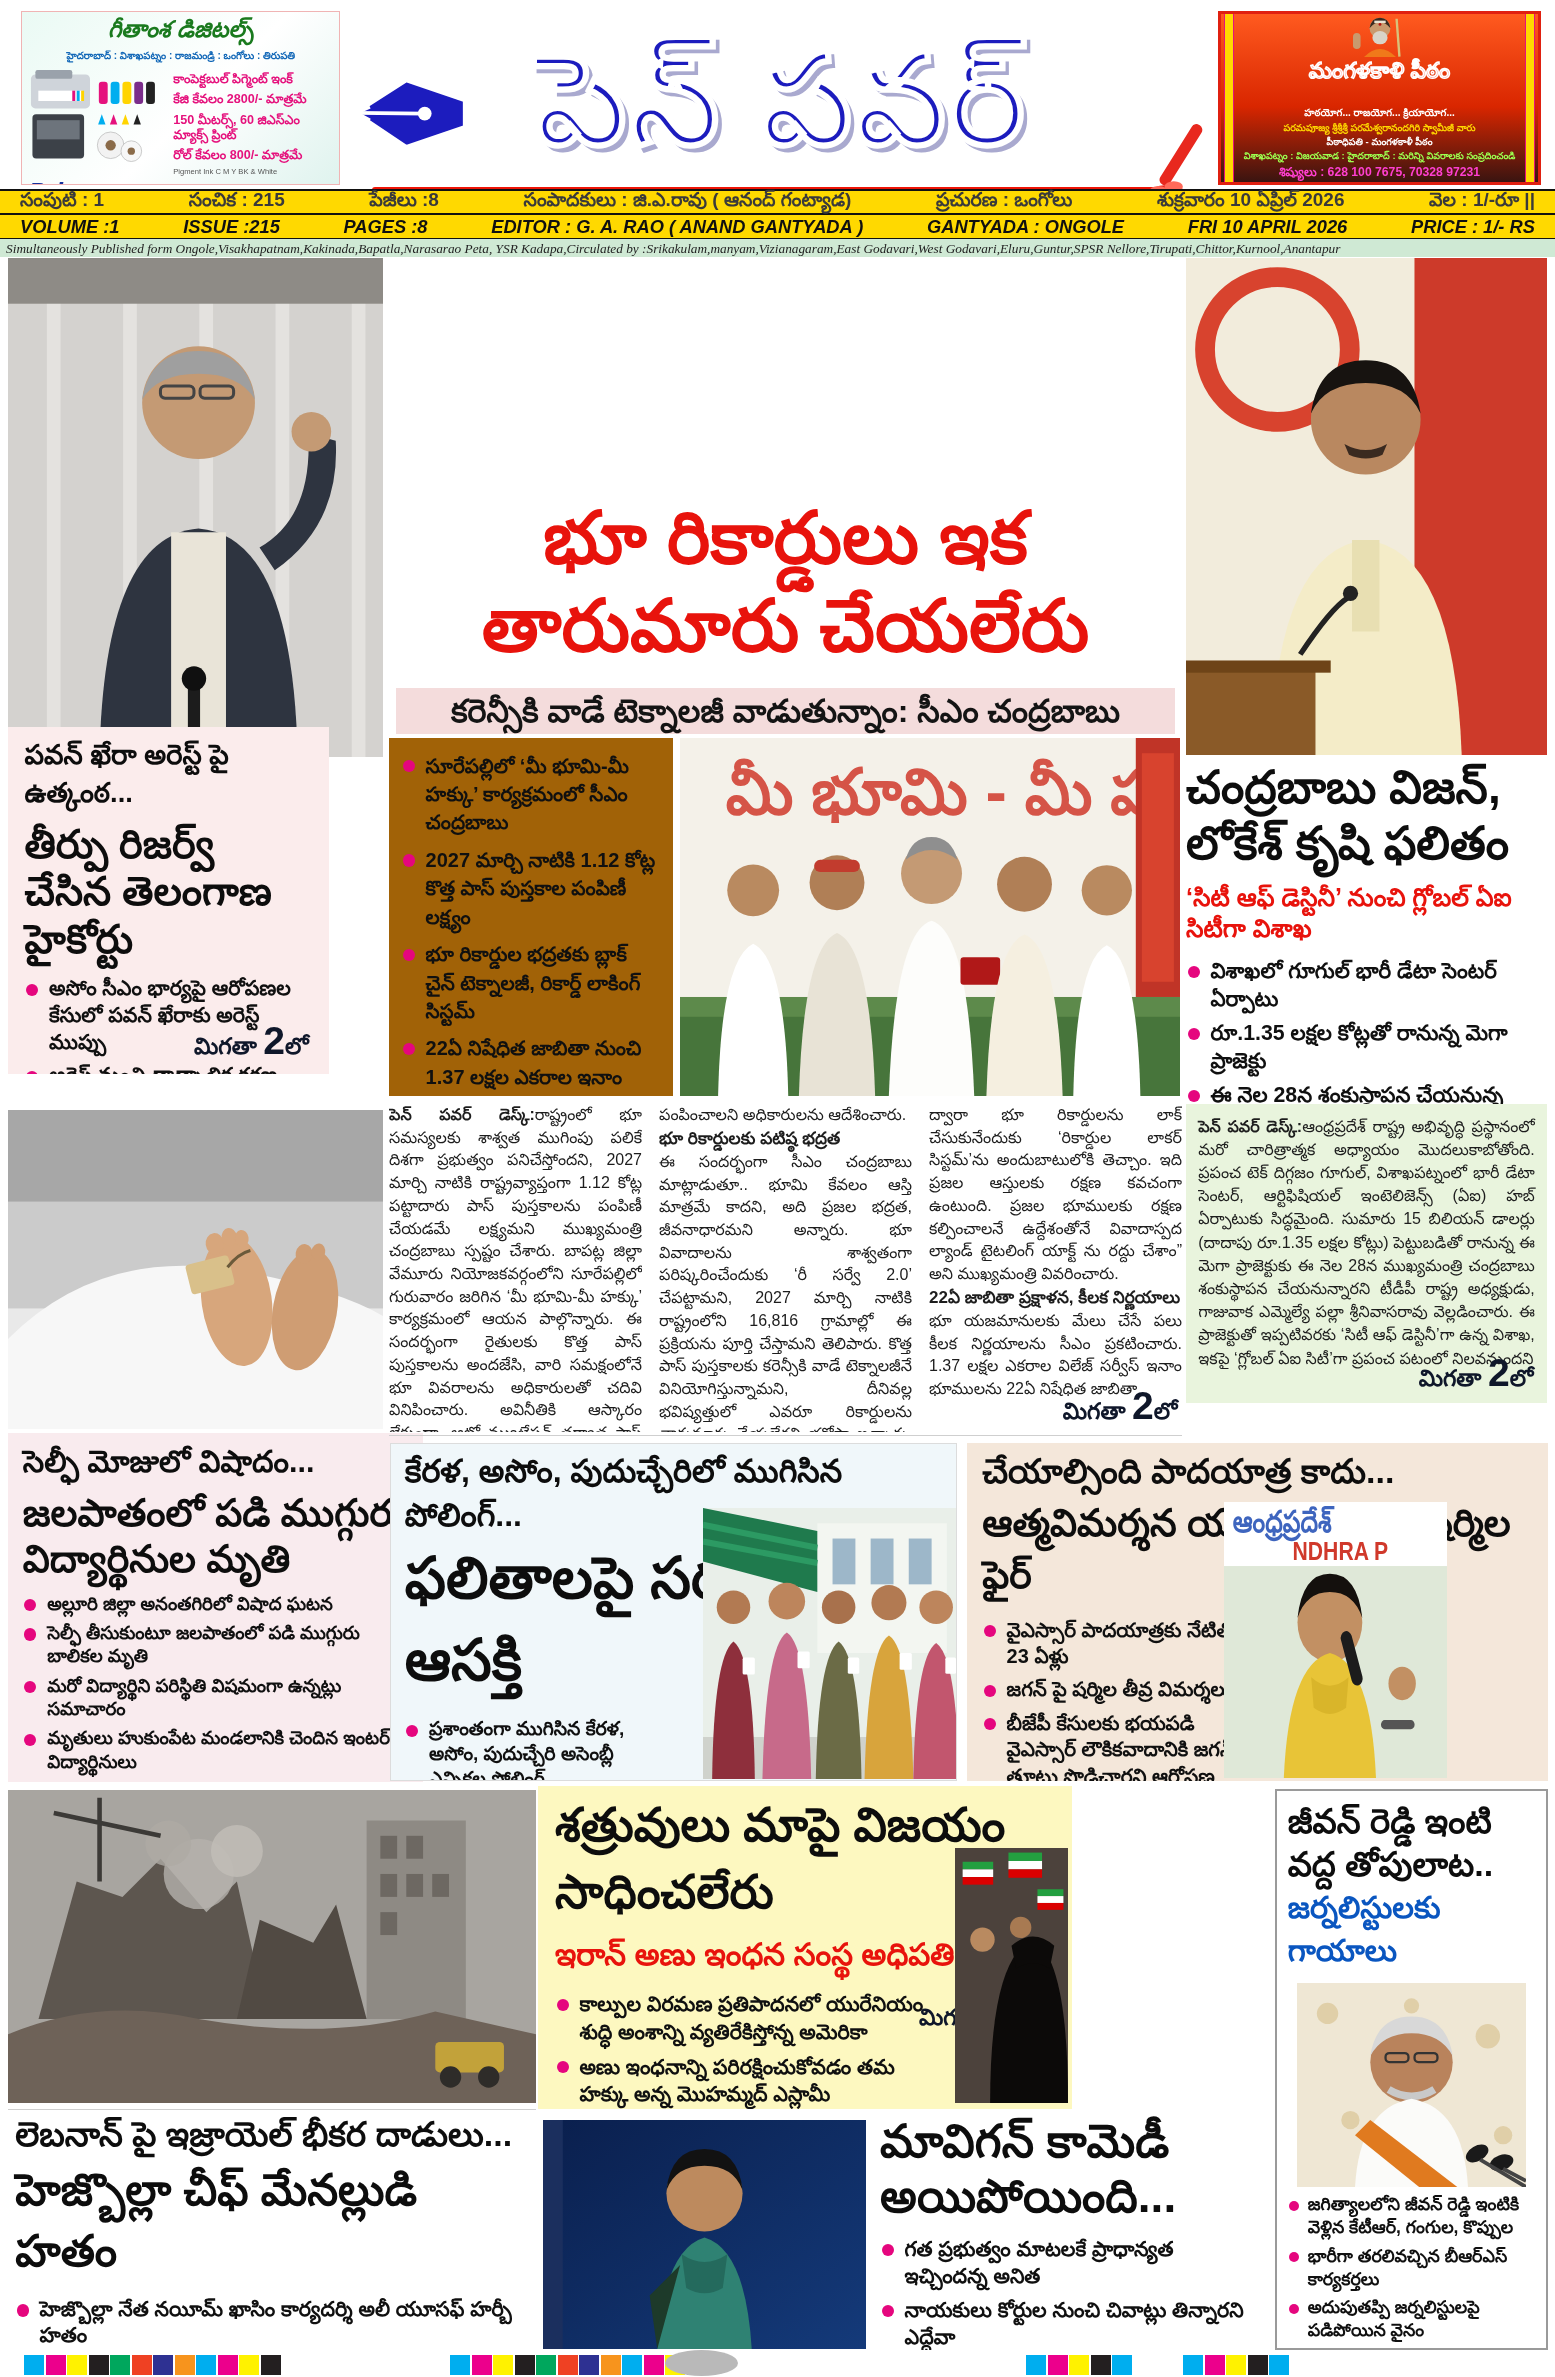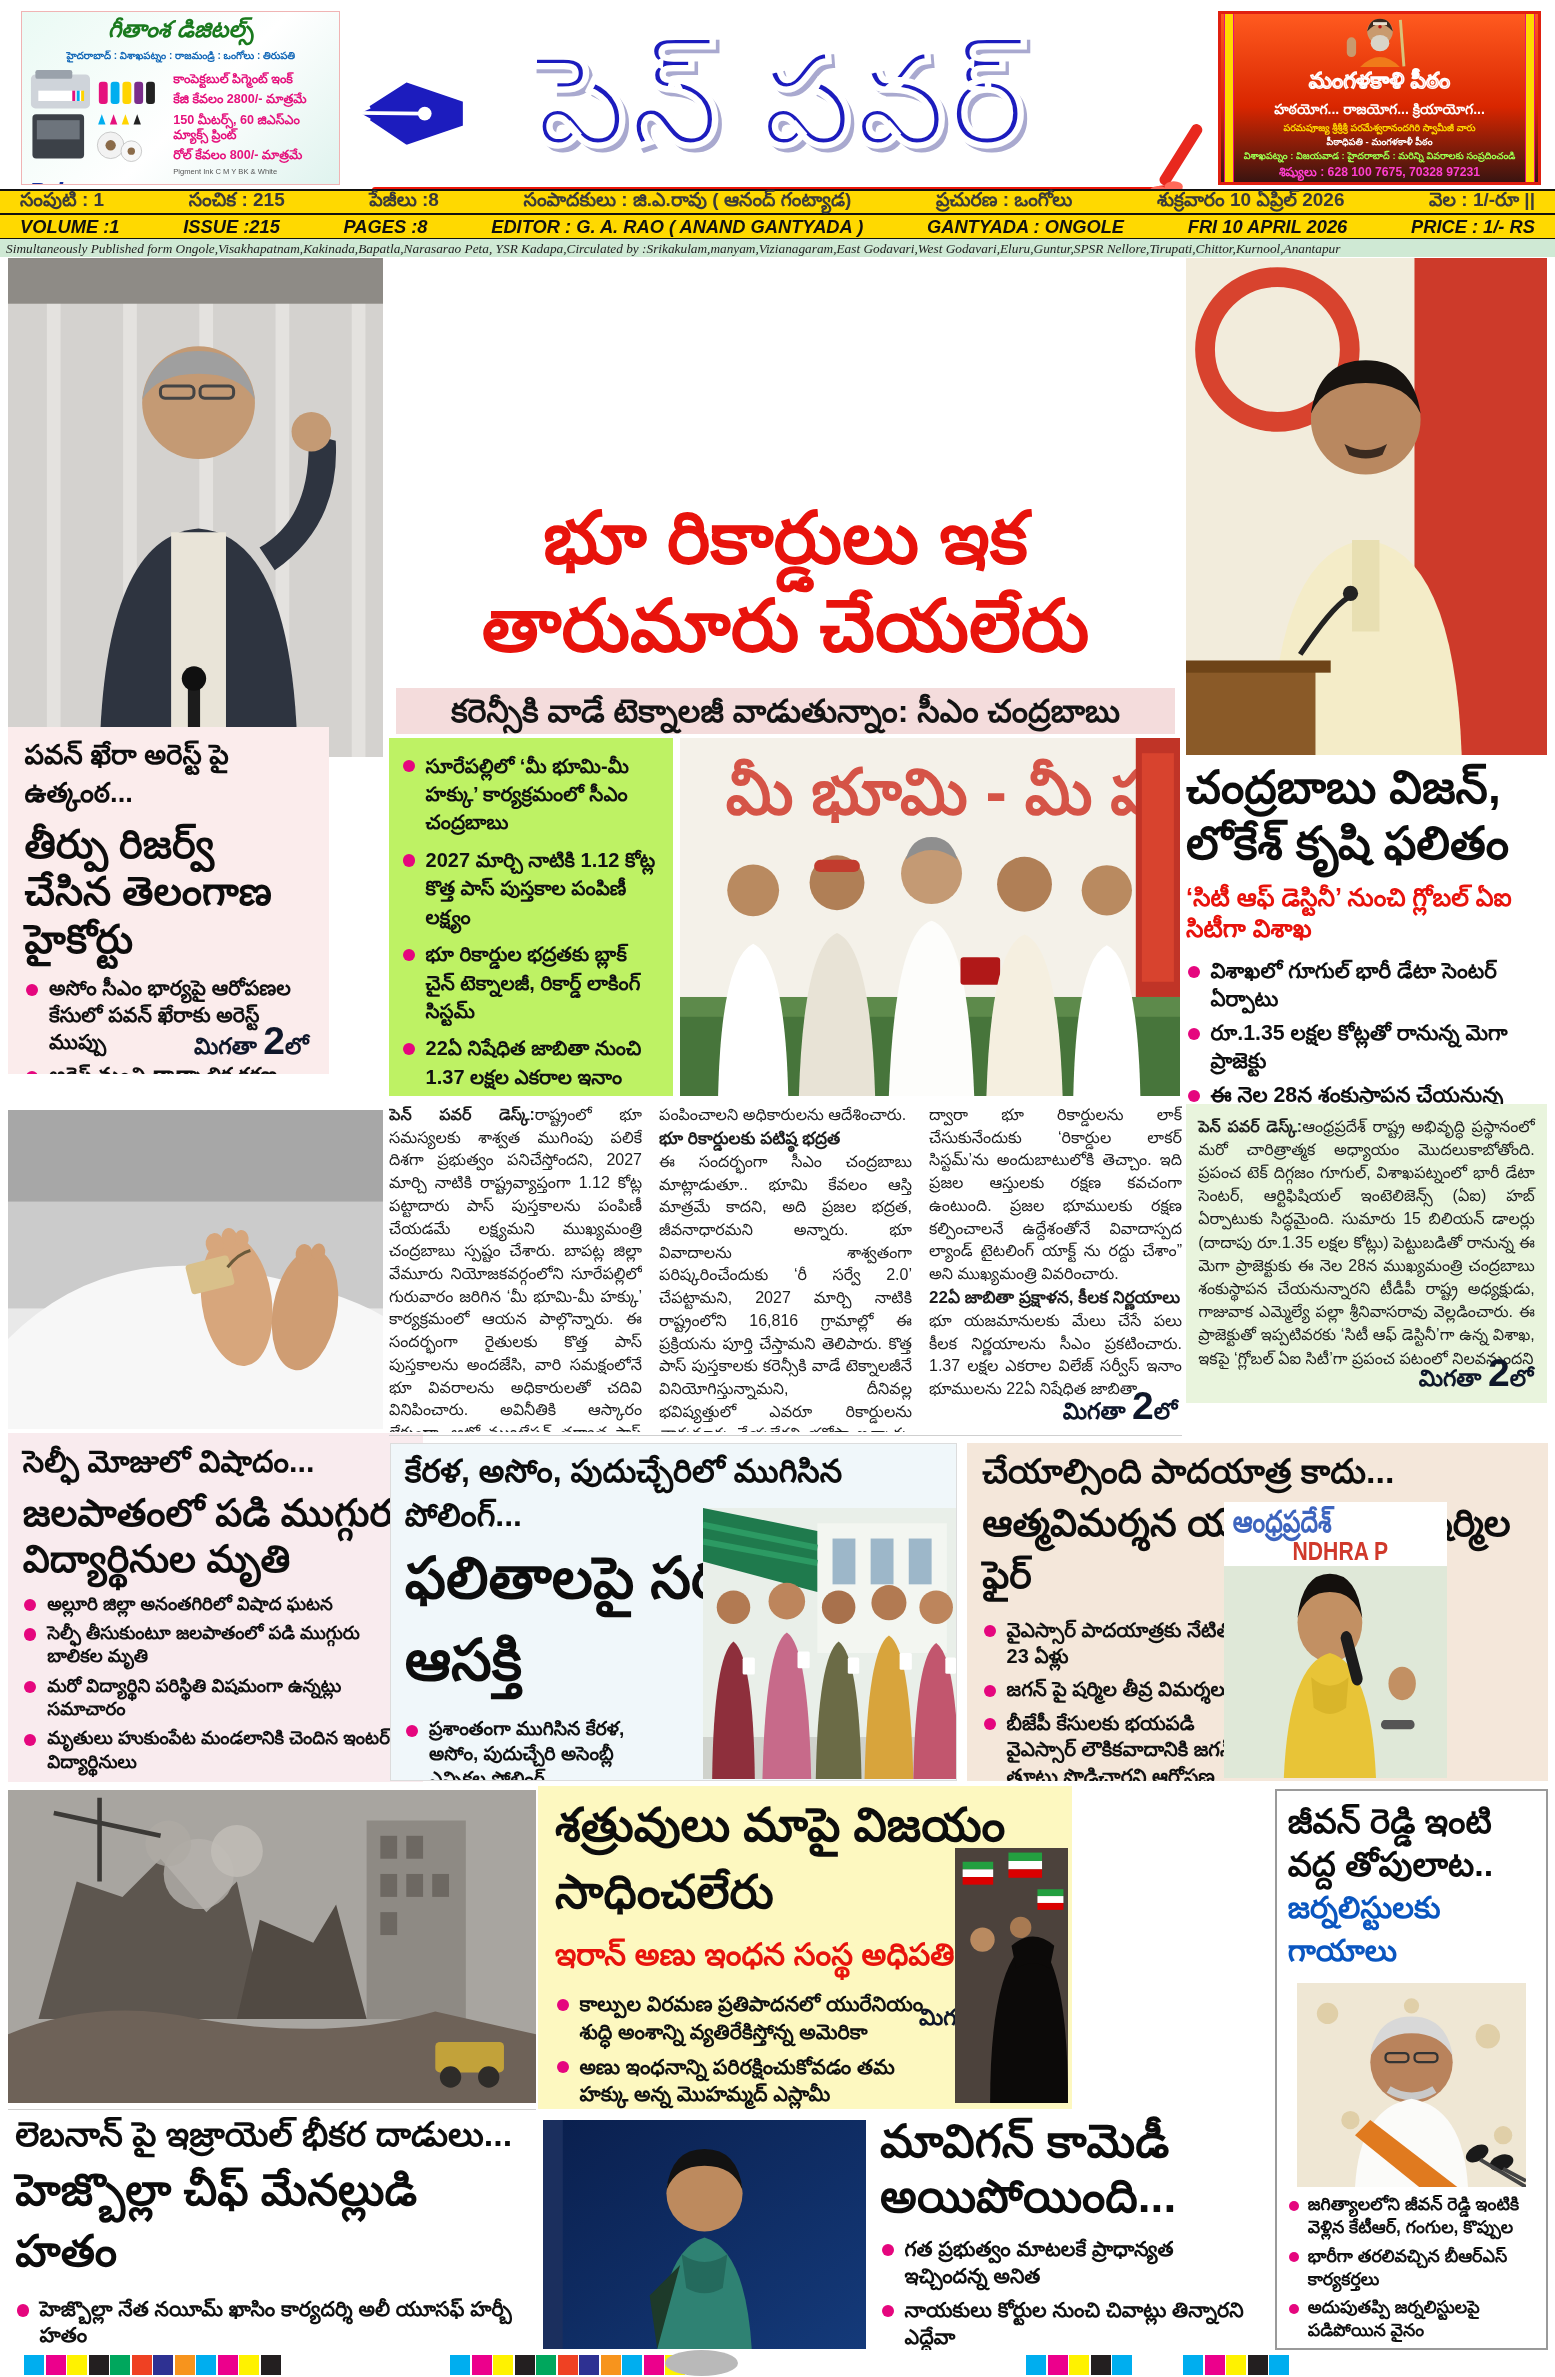--- a/index.html
+++ b/index.html
@@ -27,21 +27,21 @@
   .masthead .mh-tag-left{position:absolute;left:61px;top:166px;font-size:32px;font-weight:800;color:#1515c8;}
   .masthead .mh-tag-right{position:absolute;left:457px;top:162px;font-size:35px;font-weight:800;color:#e8130c;}
   .masthead .mh-nib{position:absolute;left:4.6px;top:37px;}
   .masthead .mh-hand{position:absolute;right:-4.6px;top:91px;}
 
   .right-ad{left:1218px;top:10.7px;width:323px;height:174px;border:3px solid #e02010;background:linear-gradient(180deg,#ff5a1f 0%,#d92600 55%,#3a1410 100%);overflow:hidden;padding:0 13.7px;}
   .right-ad .ybar{position:absolute;top:0;bottom:0;width:10px;background:#ffd900;border-left:1.5px solid #e5127d;border-right:1.5px solid #e5127d;}
   .right-ad .ybar.l{left:3px;} .right-ad .ybar.r{right:3px;}
   .right-ad .ra-inner{position:relative;height:100%;display:flex;flex-direction:column;align-items:center;}
   .right-ad .ra-title{color:#ff2a1a;font-weight:900;font-size:22px;-webkit-text-stroke:0.8px #fff;margin-top:0.8px;}
-  .right-ad .ra-line1{color:#ffffff;font-weight:700;font-size:14px;margin-top:2px;}
+  .right-ad .ra-line1{color:#ffffff;font-weight:700;font-size:10px;margin-top:18px;}
   .right-ad .ra-line2{color:#ffd700;font-weight:800;font-size:9.5px;margin-top:0.8px;}
   .right-ad .ra-line3{color:#ffffff;font-weight:700;font-size:9.5px;}
   .right-ad .ra-line4{color:#9dff4f;font-weight:700;font-size:9.5px;}
   .right-ad .ra-phone{color:#ff3fd1;font-weight:900;font-size:12.2px;margin-top:0.8px;}
 
   
   .infobar{left:0;top:189px;width:1555px;height:50px;background:#ffd900;border-top:2.3px solid #111;border-bottom:1.5px solid #111;}
   .infobar .row{display:flex;justify-content:space-between;align-items:center;padding:0 20px;height:24.4px;}
   .infobar .row.te{font-size:19px;font-weight:700;color:#3a3a3a;border-bottom:2.3px solid #111;}
   .infobar .row.en{font-size:18.3px;font-weight:700;font-style:italic;color:#101010;height:23.6px;}
@@ -70,21 +70,21 @@
   .ph-morgue{left:7.6px;top:1110px;width:375px;height:319px;}
   .sec-selfie{left:7.6px;top:1433px;width:415px;height:349px;background:#f9ebee;padding:10.7px 15.2px;overflow:hidden;}
   .sec-selfie .kicker{font-size:30.5px;}
   .sec-selfie .headline{font-size:38px;line-height:1.2;margin-top:4.6px;}
   .sec-selfie .bullets{margin-top:9.1px;font-size:18.3px;}
   .sec-selfie .bullets li{margin-bottom:5.3px;line-height:1.3;}
 
   
   .main-headline{left:389px;top:494px;width:793px;text-align:center;color:#e8130c;font-weight:900;font-size:73px;line-height:1.2;}
   .main-subbar{left:396px;top:688px;width:779px;height:46px;background:#f4dcdc;text-align:center;font-weight:800;font-size:32px;line-height:46px;color:#141414;}
-  .main-yellow{left:389px;top:738px;width:284px;height:358px;background:#bef264;padding:13.7px 12.2px;overflow:hidden;}
+  .main-yellow{left:389px;top:738px;width:284px;height:358px;background:#a16207;padding:13.7px 12.2px;overflow:hidden;}
   .main-yellow .bullets{font-size:20px;}
   .main-yellow .bullets li{margin-bottom:9.1px;line-height:1.42;}
   .ph-cm{left:680px;top:738px;width:500px;height:358px;}
   .main-body{left:389px;top:1104px;width:793px;height:332px;display:flex;gap:17px;border-bottom:1.5px solid #cfcfcf;padding-bottom:3px;}
   .main-body .col{width:253px;height:100%;overflow:hidden;font-size:16px;line-height:1.42;}
   .main-body .subh{font-weight:800;font-size:17px;}
   .main-body .more{position:absolute;right:4.6px;bottom:4.6px;}
 
   
   .ph-palla{left:1186px;top:258px;width:361px;height:497px;}

